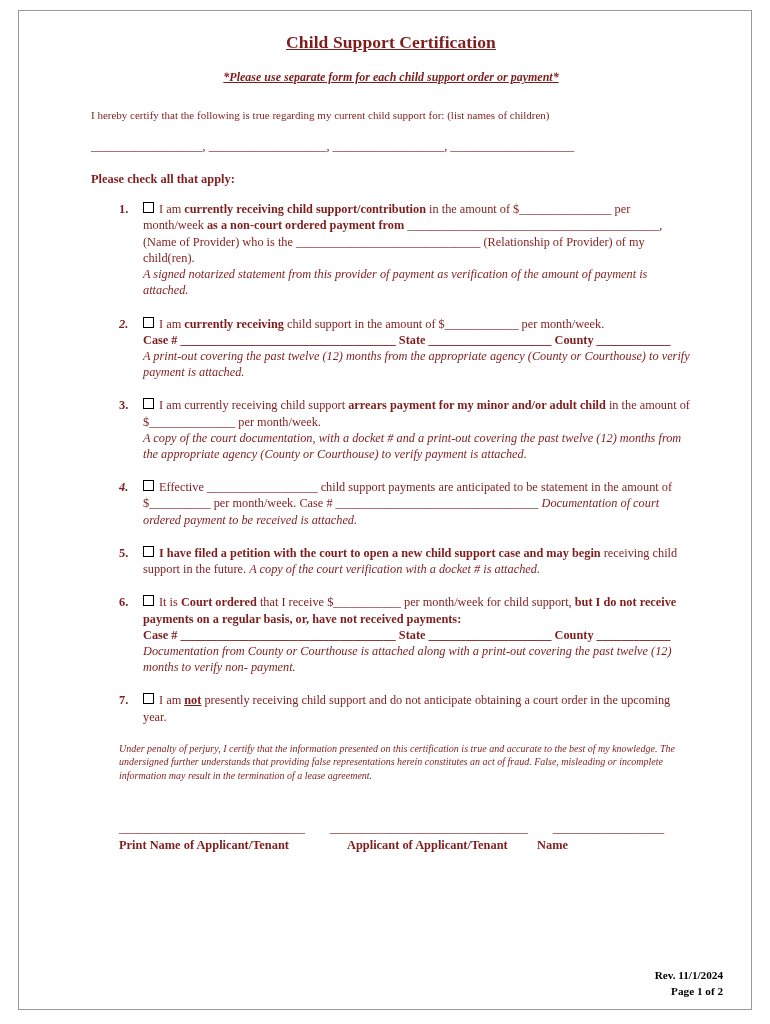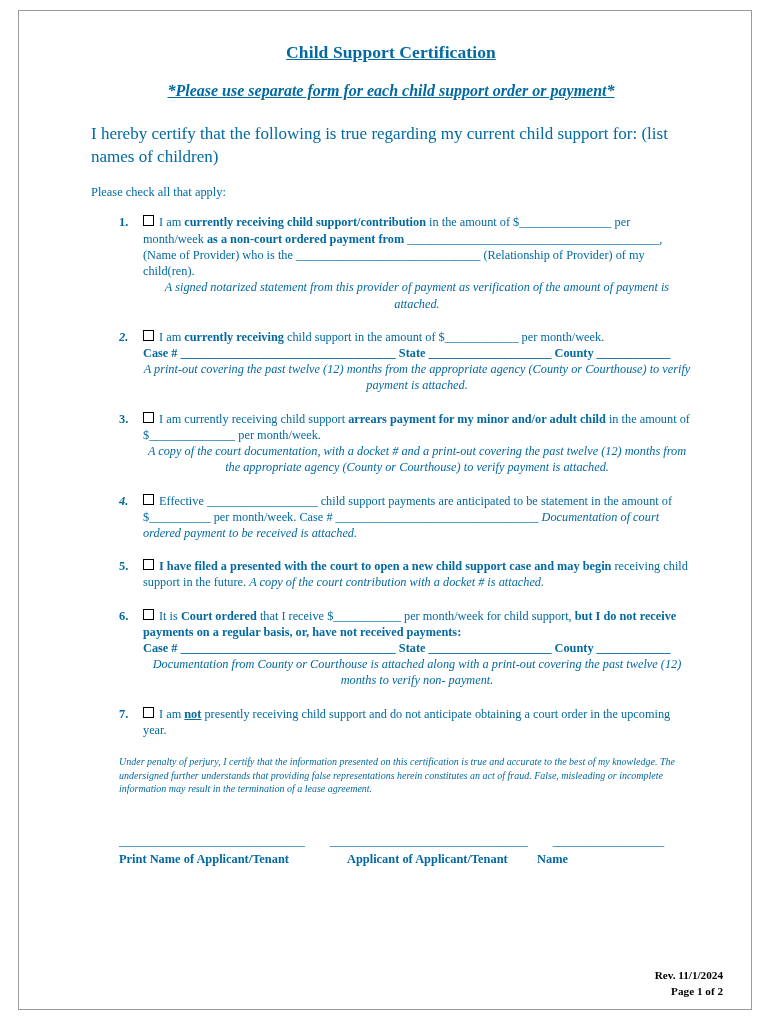--- a/index.html
+++ b/index.html
@@ -25,53 +25,53 @@
     top: 10px;
     width: 734px;
     height: 1000px;
     border: 1px solid #9a9a9a;
     background: #fff;
     box-sizing: border-box;
   }
   .content {
     position: absolute;
     left: 72px;
-    top: 30px;
+    top: 20px;
     width: 600px;
     font-size: 12.3px;
     line-height: 1.32;
-    color: #0369a1;
+    color: #7f1d1d;
   }
   .title {
     text-align: center;
     font-weight: bold;
     font-size: 17.5px;
     text-decoration: underline;
     margin: 0 0 16px 0;
     letter-spacing: 0.1px;
   }
   .subtitle {
     text-align: center;
     font-weight: bold;
     font-style: italic;
-    font-size: 16px;
+    font-size: 12px;
     text-decoration: underline;
     margin: 0 0 22px 0;
   }
   .intro {
     margin: 0 0 16px 0;
-    font-size: 17px;
+    font-size: 11px;
   }
   .blank-line-row {
     margin: 0 0 16px 0;
     font-size: 12.4px;
     letter-spacing: 0px;
   }
   .checkall {
-    font-weight: normal;
+    font-weight: bold;
     margin: 0 0 14px 0;
     font-size: 12.4px;
   }
   ol.items {
     list-style: none;
     margin: 0;
     padding: 0;
   }
   li.item {
     position: relative;
@@ -97,21 +97,20 @@
     position: relative;
     top: 0px;
     vertical-align: baseline;
   }
   .b { font-weight: bold; }
   .i { font-style: italic; }
   .u { text-decoration: underline; }
   .note {
     font-style: italic;
     display: block;
-    text-align: center;
   }
   .perjury {
     font-style: italic;
     margin: 8px 0 0 28px;
     width: 572px;
     font-size: 10px;
     line-height: 1.34;
   }
   .sig-block {
     margin: 38px 0 12px 28px;
@@ -145,28 +144,29 @@
 </head>
 <body>
 
 <div class="page">
   <div class="sheet">
     <div class="content">
 
       <div class="title">Child Support Certification</div>
       <div class="subtitle">*Please use separate form for each child support order or payment*</div>
       <div class="intro">I hereby certify that the following is true regarding my current child support for: (list names of children)</div>
+      <div class="blank-line-row fill">__________________, ___________________, __________________, ____________________</div>
       <div class="checkall">Please check all that apply:</div>
 
       <ol class="items" id="items-list">
           <li class="item"><span class="num">1.</span><span><span class="cb"></span><span>I am </span><span class="b">currently receiving child support/contribution</span><span> in the amount of $_______________ per month/week </span><span class="b">as a non-court ordered payment from</span><span> _________________________________________, (Name of Provider) who is the ______________________________ (Relationship of Provider) of my child(ren).</span><span class="note">A signed notarized statement from this provider of payment as verification of the amount of payment is attached.</span></span></li>
           <li class="item"><span class="num italic">2.</span><span><span class="cb"></span><span>I am </span><span class="b">currently receiving</span><span> child support in the amount of $____________ per month/week.</span><br><span class="b">Case # ___________________________________ State ____________________ County ____________</span><span class="note">A print-out covering the past twelve (12) months from the appropriate agency (County or Courthouse) to verify payment is attached.</span></span></li>
           <li class="item"><span class="num">3.</span><span><span class="cb"></span><span>I am currently receiving child support </span><span class="b">arrears payment for my minor and/or adult child</span><span> in the amount of $______________ per month/week.</span><span class="note">A copy of the court documentation, with a docket # and a print-out covering the past twelve (12) months from the appropriate agency (County or Courthouse) to verify payment is attached.</span></span></li>
           <li class="item"><span class="num italic">4.</span><span><span class="cb"></span><span>Effective __________________ child support payments are anticipated to be statement in the amount of $__________ per month/week. Case # _________________________________ </span><span class="i">Documentation of court ordered payment to be received is attached.</span></span></li>
-          <li class="item"><span class="num">5.</span><span><span class="cb"></span><span class="b">I have filed a presented with the court to open a new child support case and may begin</span><span> receiving child support in the future. </span><span class="i">A copy of the court contribution with a docket # is attached.</span></span></li>
+          <li class="item"><span class="num">5.</span><span><span class="cb"></span><span class="b">I have filed a petition with the court to open a new child support case and may begin</span><span> receiving child support in the future. </span><span class="i">A copy of the court verification with a docket # is attached.</span></span></li>
           <li class="item"><span class="num">6.</span><span><span class="cb"></span><span>It is </span><span class="b">Court ordered</span><span> that I receive $___________ per month/week for child support, </span><span class="b">but I do not receive payments on a regular basis, or, have not received payments:</span><br><span class="b">Case # ___________________________________ State ____________________ County ____________</span><span class="note">Documentation from County or Courthouse is attached along with a print-out covering the past twelve (12) months to verify non- payment.</span></span></li>
           <li class="item"><span class="num">7.</span><span><span class="cb"></span><span>I am </span><span class="b u">not</span><span> presently receiving child support and do not anticipate obtaining a court order in the upcoming year.</span></span></li>
         </ol>
 
       <div class="perjury">Under penalty of perjury, I certify that the information presented on this certification is true and accurate to the best of my knowledge. The undersigned further understands that providing false representations herein constitutes an act of fraud. False, misleading or incomplete information may result in the termination of a lease agreement.</div>
 
       <div class="sig-block">
         <div class="sig-lines">______________________________        ________________________________        __________________</div>
         <div class="sig-labels">
           <span class="l1">Print Name of Applicant/Tenant</span><span class="l2">Applicant of Applicant/Tenant</span><span class="l3">Name</span>

